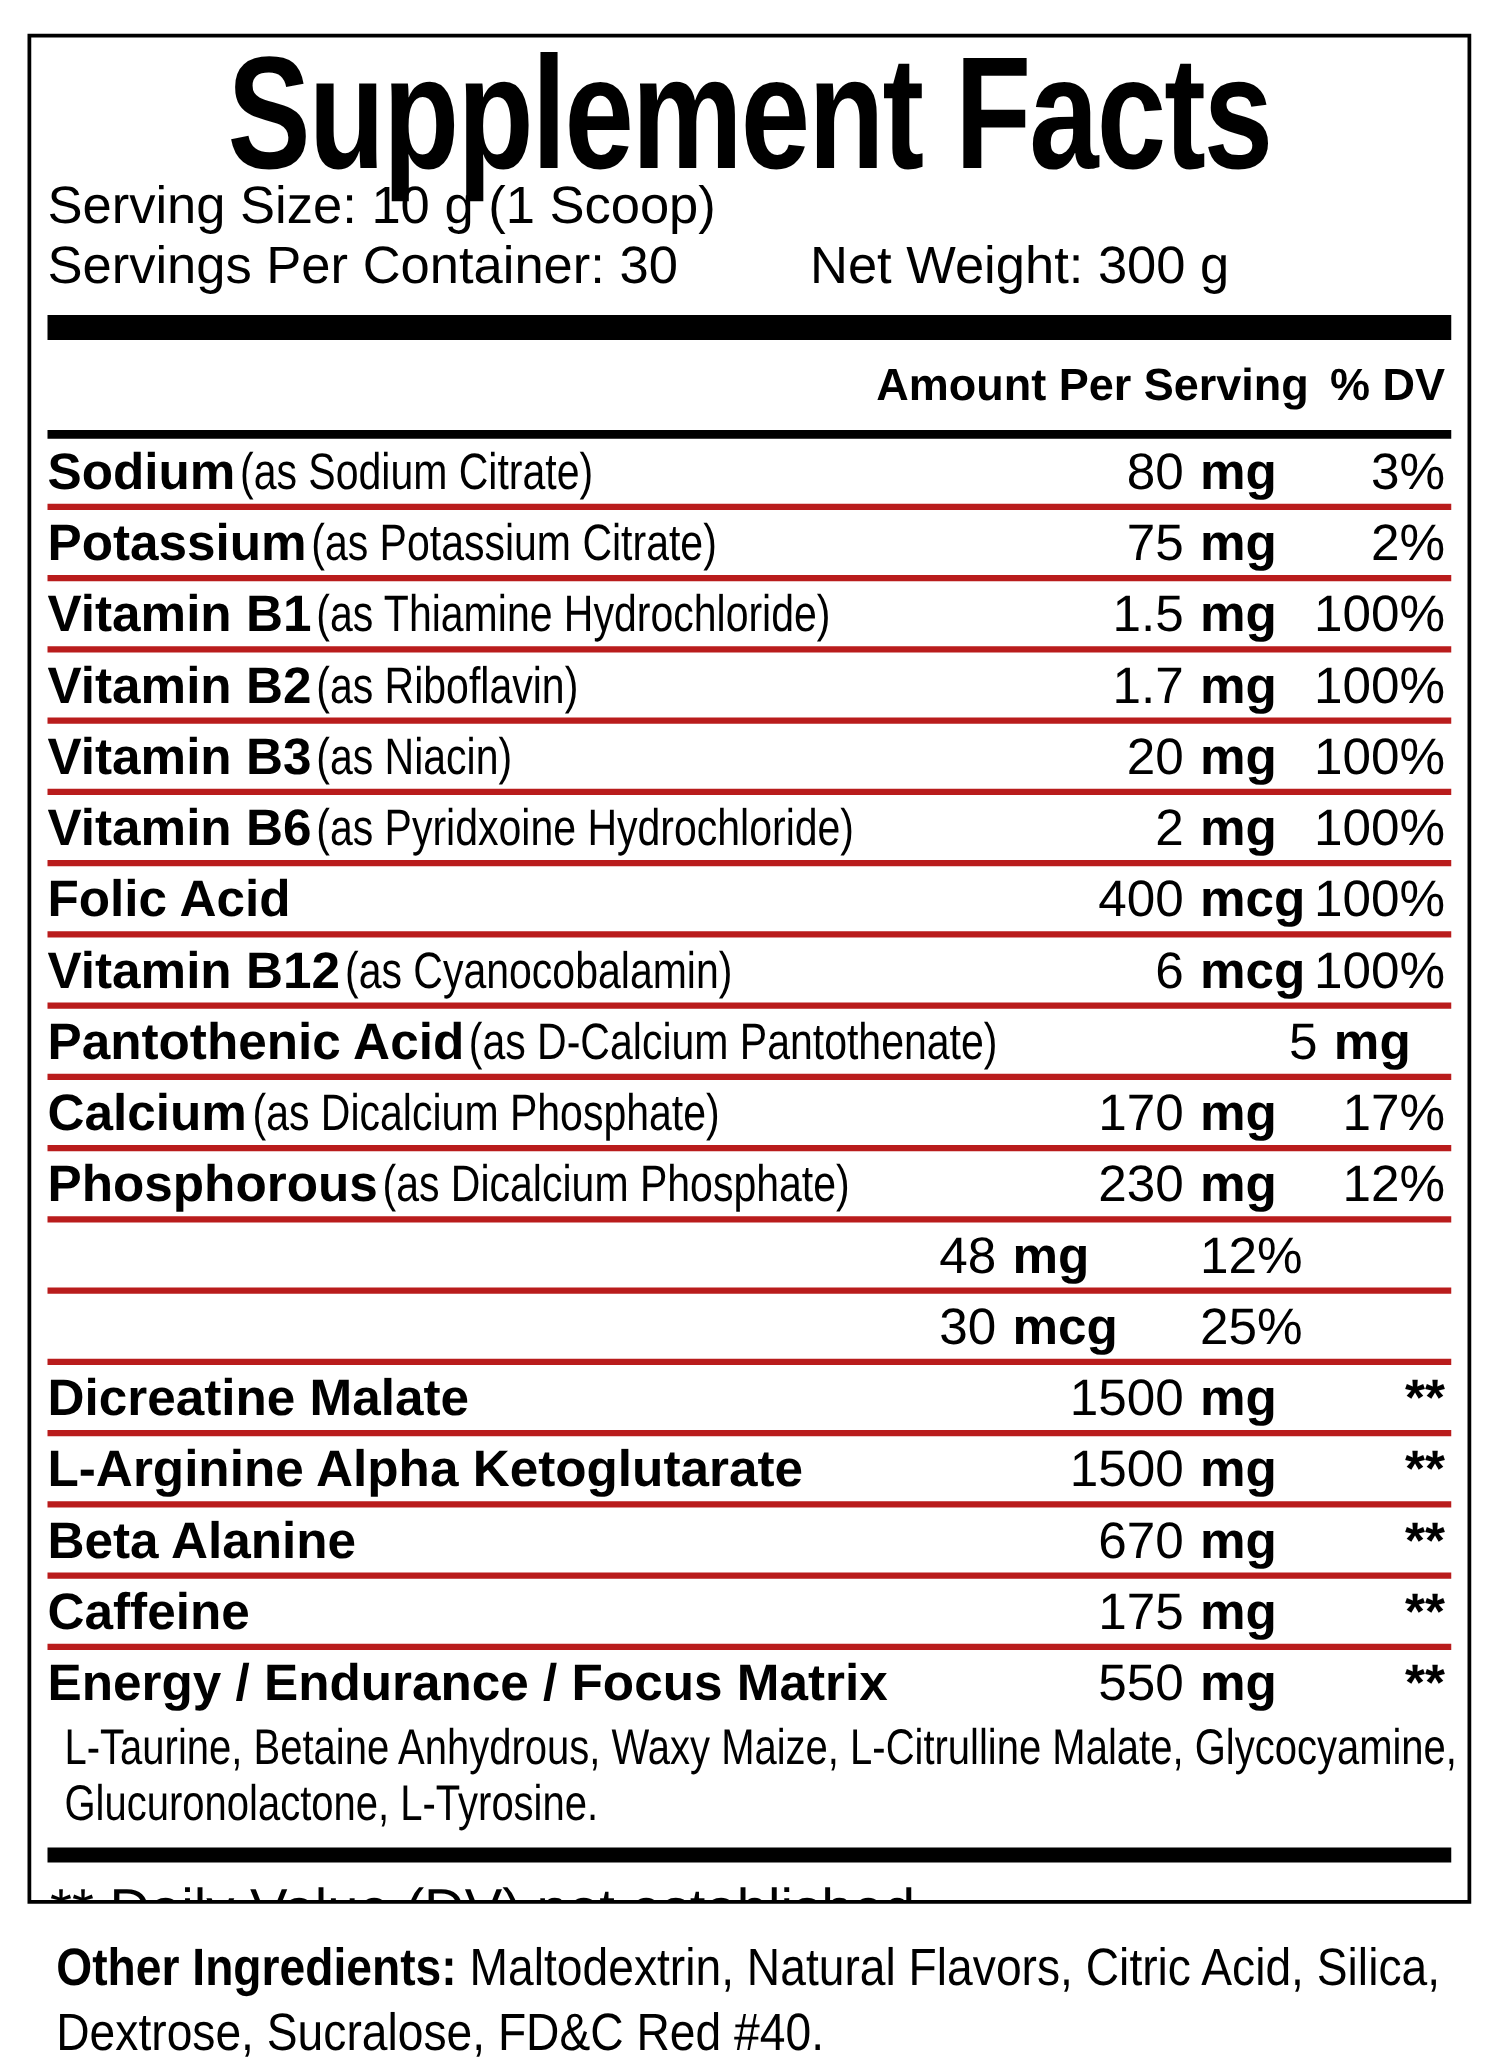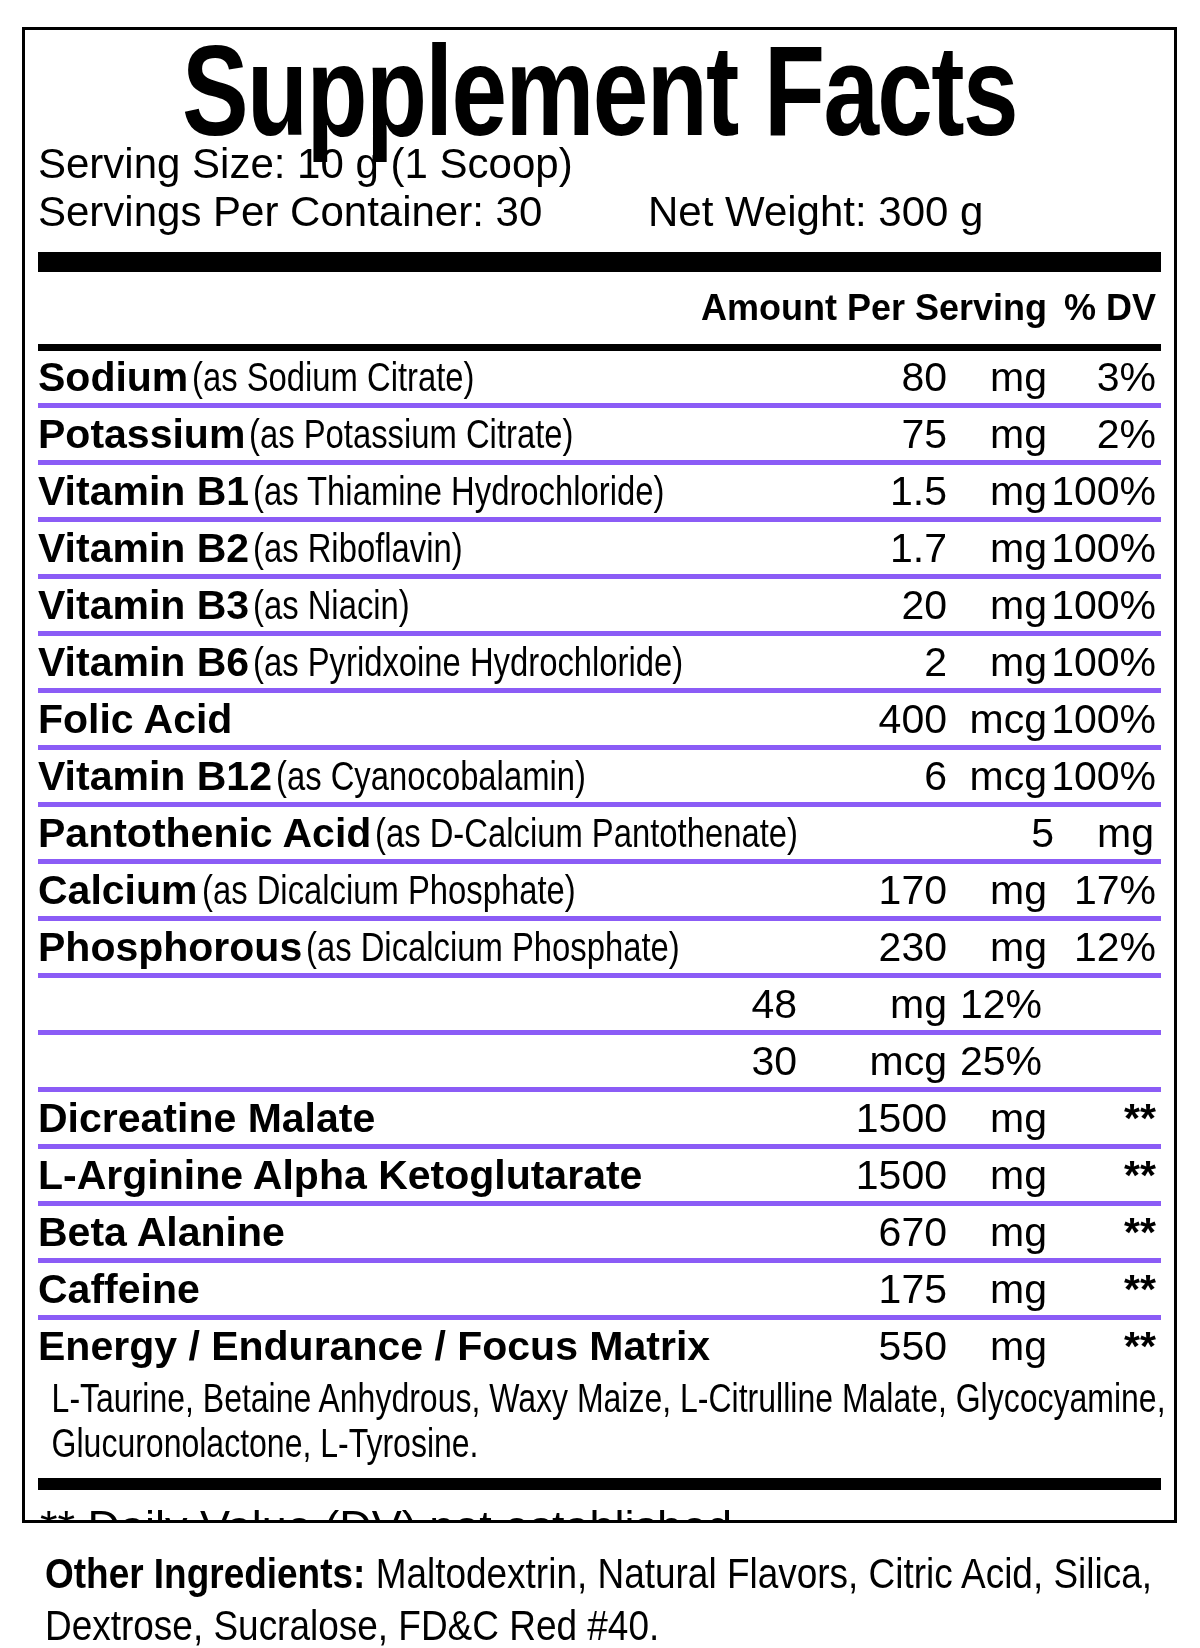--- a/index.html
+++ b/index.html
@@ -27,29 +27,29 @@
     display:grid;grid-template-columns:1fr 114px;
     font-size:36px;font-weight:bold;line-height:48px;
     padding:12px 0 12px 0;
   }
   .hdr-amount{text-align:right;}
   .hdr-dv{text-align:right;padding-right:5px;}
   .bar-hdr{height:7px;background:#000;}
   .row{
     display:grid;grid-template-columns:1fr 150px 100px 114px;
     align-items:center;min-height:52px;
-    border-bottom:5px solid #8b5cf6;
+    border-bottom:5px solid #b91c1c;
     font-size:41px;line-height:46px;
   }
   .row.last{border-bottom:none;}
   .nutrient{white-space:nowrap;overflow:visible;}
   .nname{font-weight:bold;}
   .ndetail{display:inline-block;transform:scaleX(0.8);transform-origin:0 50%;margin-left:4px;}
   .amt-num{text-align:right;}
-  .amt-unit{text-align:right;padding-left:13px;}
+  .amt-unit{text-align:left;padding-left:13px;font-weight:bold;}
   .dv{text-align:right;padding-right:5px;}
   .dv.star{font-weight:bold;}
   .sub-ingredients{
     font-size:40px;line-height:45px;width:1400px;
     transform:scaleX(0.8);transform-origin:0 0;
     padding:4px 0 12px 17px;
   }
   .bar-mid{height:12px;background:#000;}
   .footnote{font-size:45px;line-height:50px;padding:12px 0 0 2px;}
   .other{

